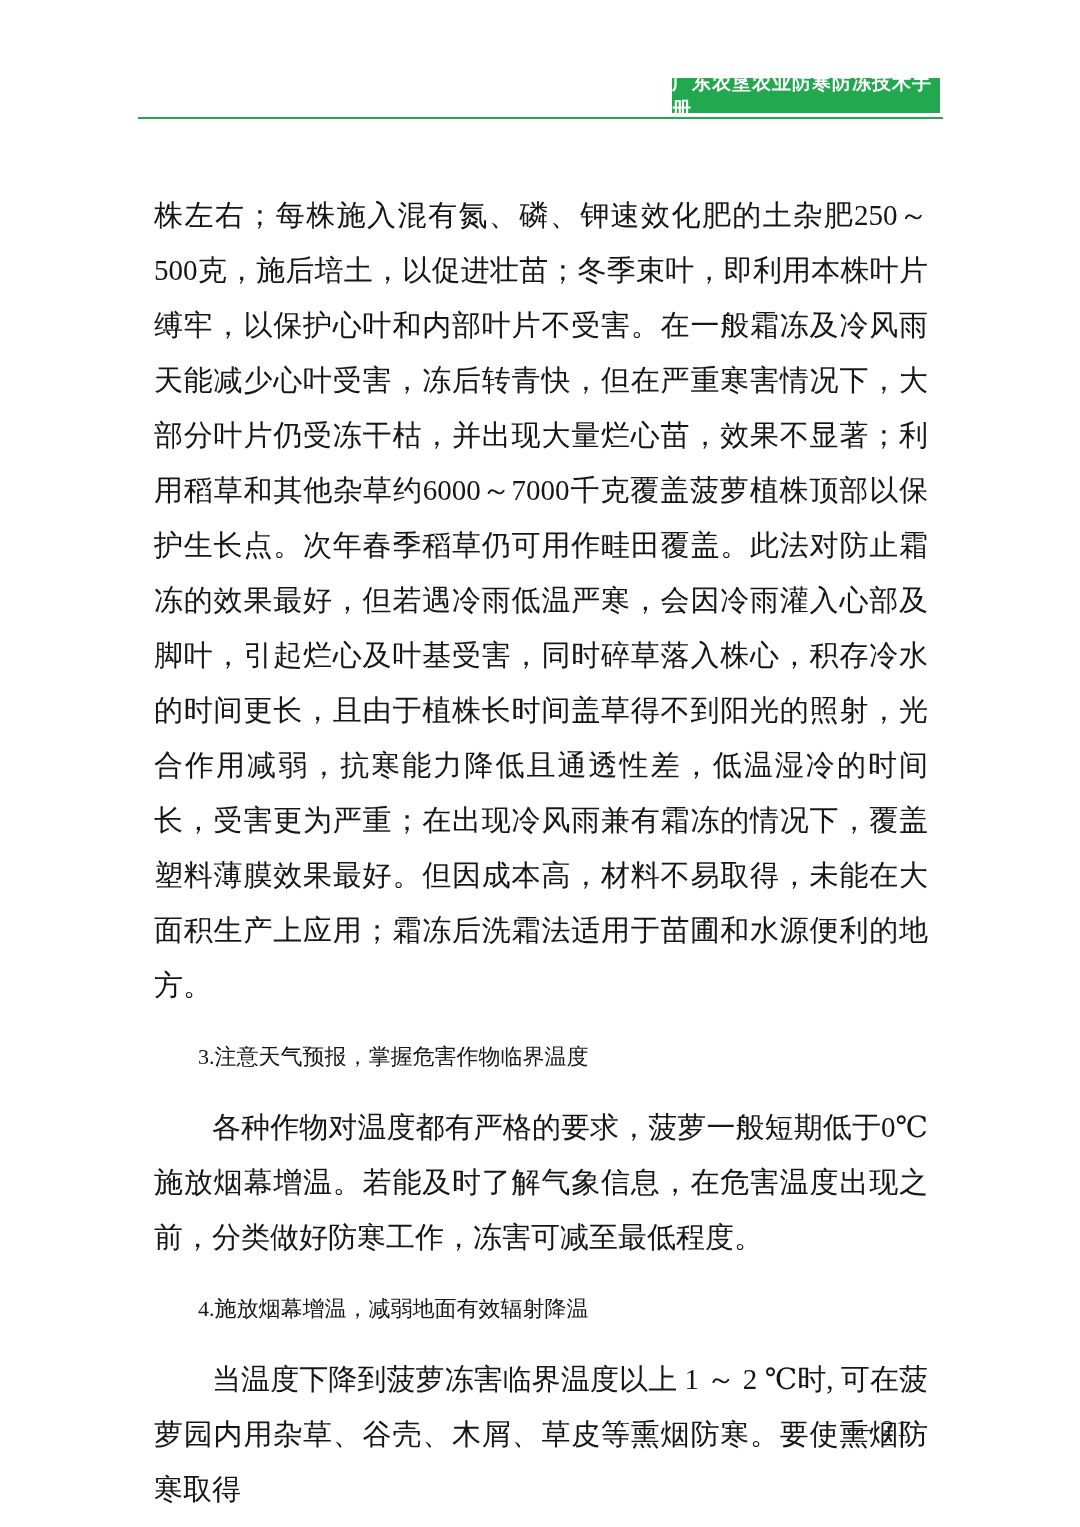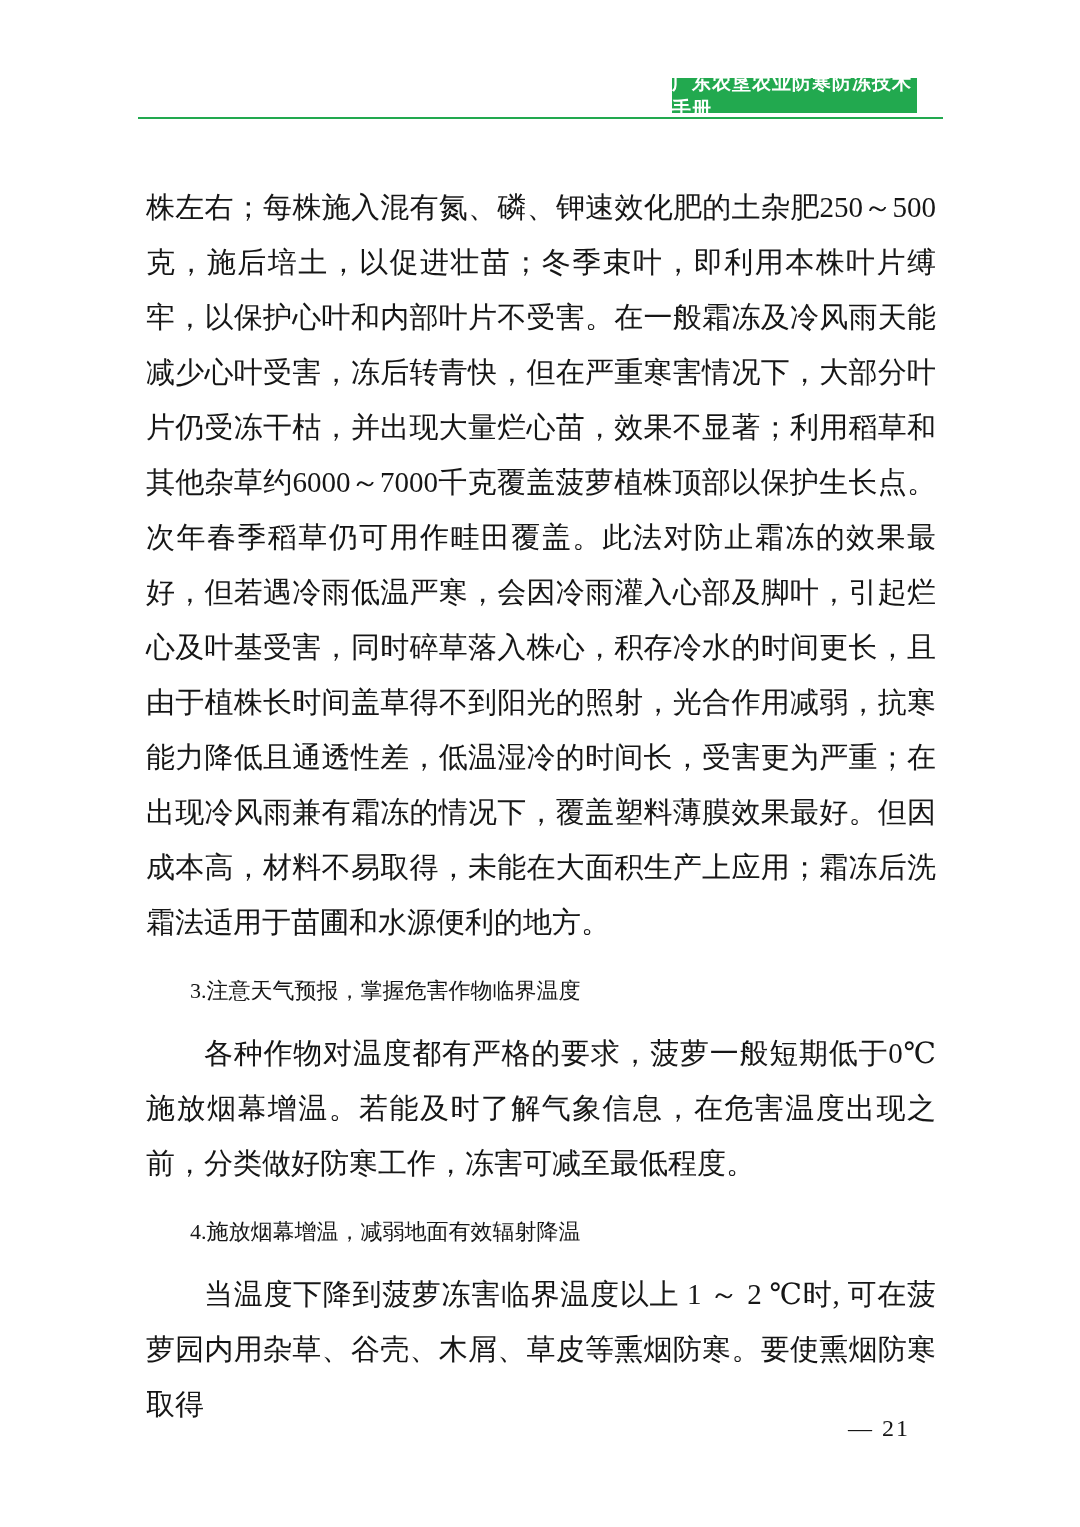--- a/index.html
+++ b/index.html
@@ -13,21 +13,21 @@
     background: #ffffff;
     overflow: hidden;
     font-family: "Liberation Serif", "DejaVu Serif", serif;
     color: #161616;
   }
   
   .header-banner {
     position: absolute;
     left: 672px;
     top: 78px;
-    width: 245px;
+    width: 268px;
     height: 35px;
     background: var(--accent);
     display: flex;
     align-items: center;
     justify-content: center;
     font-family: "Liberation Sans", "DejaVu Sans", sans-serif;
     font-weight: bold;
     font-size: 19px;
     color: #ffffff;
     letter-spacing: 1px;
@@ -44,21 +44,21 @@
   .content {
     position: absolute;
     left: 138px;
     top: 172px;
     width: 806px;
     font-size: 29px;
     line-height: 55px;
     text-align: justify;
     text-justify: inter-ideograph;
   }
-  .content p { margin: 8px; }
+  .content p { margin: 16px; }
   .para-indent { text-indent: 2em; }
   .section-heading {
     text-indent: 2em;
     margin-top: 13px !important;
     font-weight: normal;
     font-size: 22px;
     line-height: 55px;
   }
   
   .page-number {

